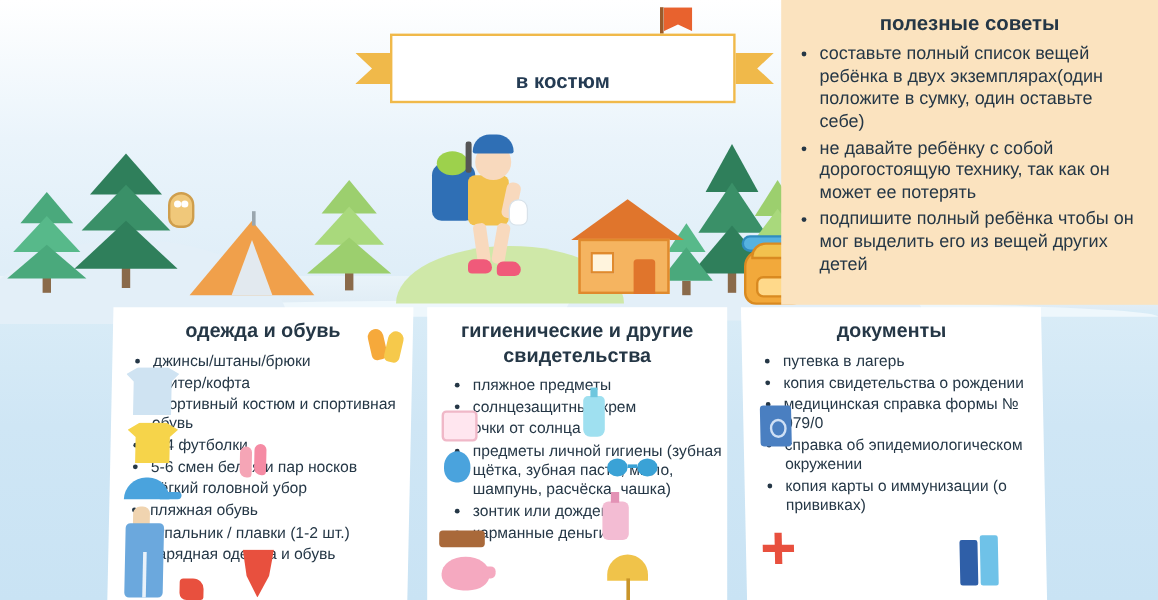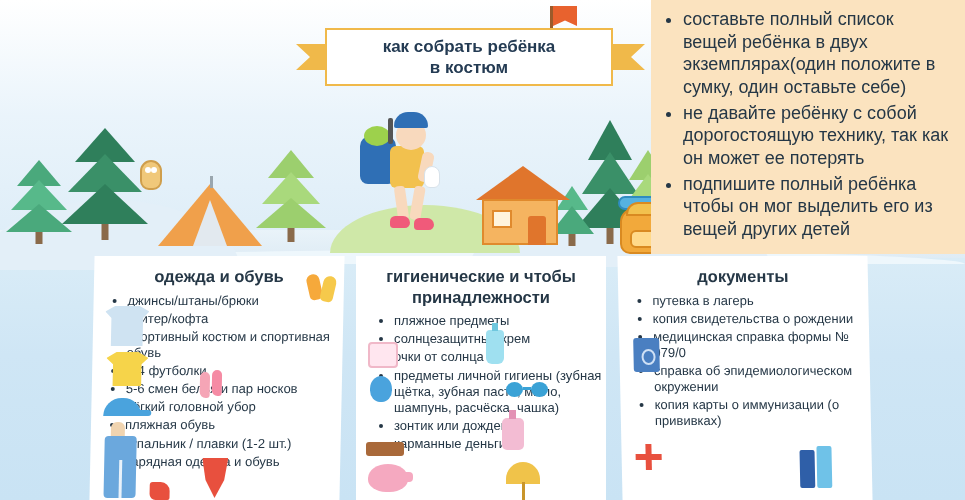--- a/index.html
+++ b/index.html
@@ -143,21 +143,21 @@
     position: absolute; left: 651px; top: 0px; width: 314px; height: 254px;
     background: #fbe3bf;
     padding: 8px 16px 10px 16px;
     z-index: 6;
   }
   #tips h2 {
     margin: 2px 0 6px 0; font-size: 17px; font-weight: bold;
     color: #253746; text-align: center;
   }
   #tips ul { margin: 0; padding-left: 16px; }
-  #tips li { font-size: 18px; color: #253746; line-height: 1.26; margin-bottom: 3px; }
+  #tips li { font-size: 15px; color: #253746; line-height: 1.26; margin-bottom: 3px; }
 
   
   .card {
     position: absolute; top: 256px; height: 244px;
     background: #ffffff; z-index: 4;
   }
   .card h3 {
     margin: 10px 0 6px 0; text-align: center; font-size: 16.5px;
     font-weight: bold; color: #253746; line-height: 1.25;
   }
@@ -317,26 +317,27 @@
     <div class="bp-main" style="left:8px; top:12px; width:50px; height:46px;"></div>
     <div class="bp-pocket" style="left:18px; top:34px; width:30px; height:18px;"></div>
     <div class="bp-top" style="left:14px; top:6px; width:38px; height:14px;"></div>
   </div>
 </div>
 
 <div class="ribbon-l"></div>
 <div class="ribbon-r"></div>
 <div id="title-banner">
   <div class="t">
-    <span>как собрать ребёнка</span><br>
+    <br>
     <span>в костюм</span>
   </div>
 </div>
 
 <div id="tips">
+  <h2>полезные советы</h2>
   <ul>
     <li>составьте полный список вещей ребёнка в двух экземплярах(один положите в сумку, один оставьте себе)</li>
     <li>не давайте ребёнку с собой дорогостоящую технику, так как он может ее потерять</li>
     <li>подпишите полный ребёнка чтобы он мог выделить его из вещей других детей</li>
   </ul>
 </div>
 
 <div class="card" id="card-clothes">
   <div class="card-inner">
     <h3>одежда и обувь</h3>
@@ -361,21 +362,21 @@
       <li>лёгкий головной убор</li>
       <li>пляжная обувь</li>
       <li>купальник / плавки (1-2 шт.)</li>
       <li>нарядная одежда и обувь</li>
     </ul>
   </div>
 </div>
 
 <div class="card" id="card-hygiene">
   <div class="card-inner">
-    <h3>гигиенические и чтобы принадлежности</h3>
+    <h3>гигиенические и другие свидетельства</h3>
     <div class="ic soap" style="left:12px; top:76px;"></div>
     <div class="ic lotion" style="left:130px; top:64px;"></div>
     <div class="ic balloon" style="left:14px; top:110px;"></div>
     <div class="ic glasses" style="left:150px; top:116px;">
         <span class="l"></span>
         <span class="r"></span>
       </div>
     <div class="ic pumpbottle" style="left:146px; top:152px;"></div>
     <div class="ic comb" style="left:10px; top:176px;"></div>
     <div class="ic piggy" style="left:12px; top:198px;"></div>

